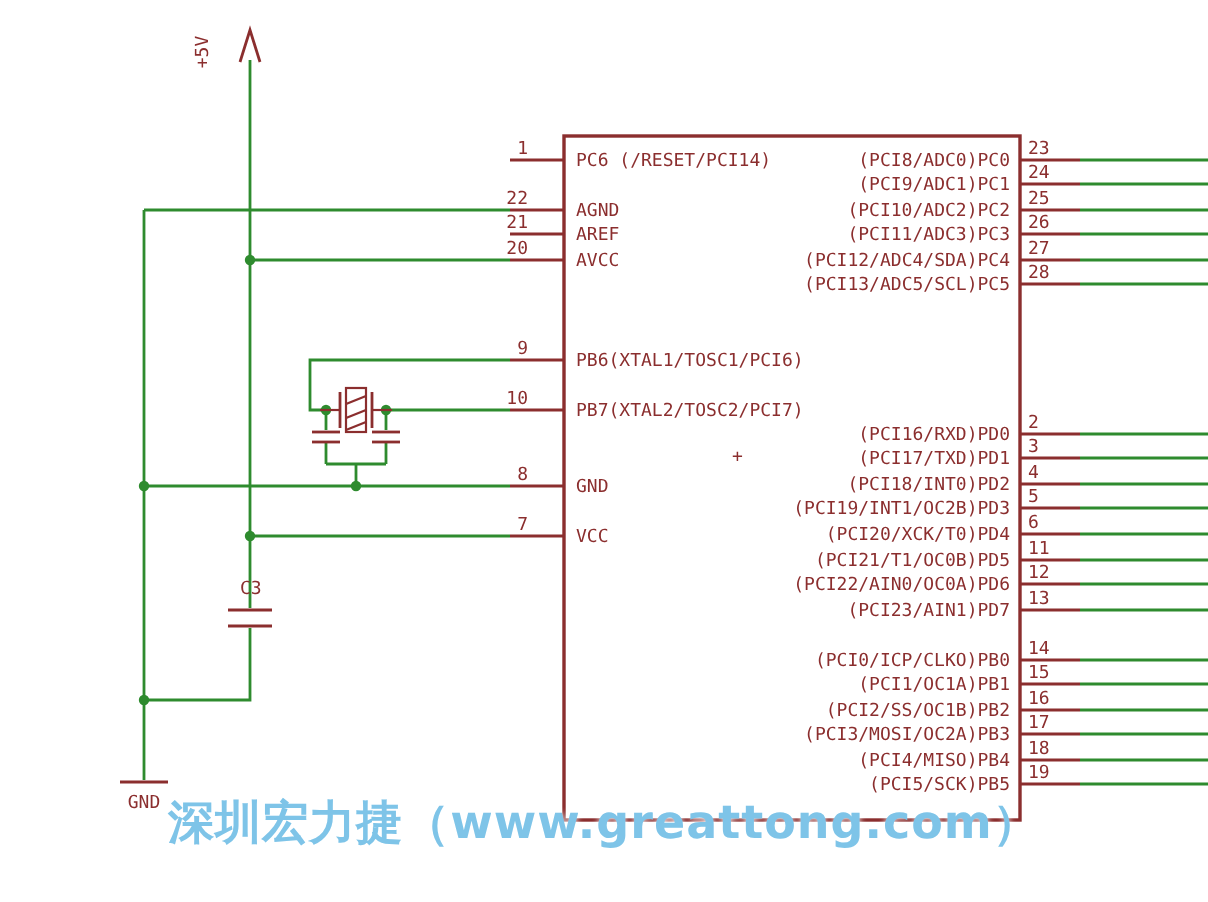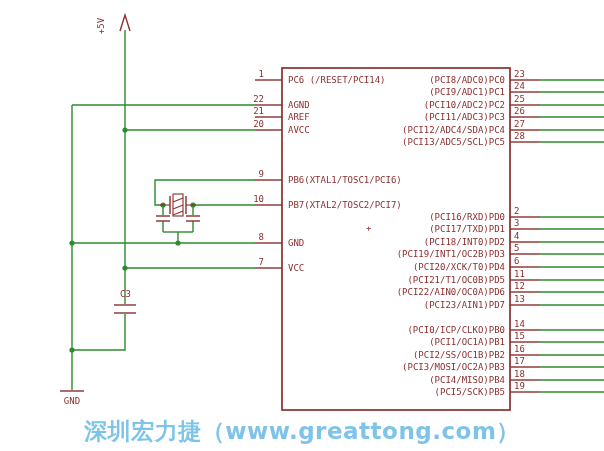--- a/index.html
+++ b/index.html
@@ -9,21 +9,21 @@
   }
   svg{position:absolute;left:0;top:0;}
   .sym-line{stroke:var(--sym);stroke-width:1.4;fill:none;}
   .sym-thin{stroke:var(--sym);stroke-width:1.1;fill:none;}
   .ic-rect{stroke:var(--sym);stroke-width:1.7;fill:none;}
   .net{stroke:var(--net);stroke-width:1.4;fill:none;}
   .dot{fill:var(--net);stroke:none;}
   .sym-text{fill:var(--sym);font-family:"DejaVu Sans Mono",monospace;font-size:9px;}
   .pin-num{fill:var(--sym);font-family:"DejaVu Sans Mono",monospace;font-size:9px;}
   #watermark{
-    position:absolute;top:416px;left:50%;transform:translateX(-50%);
+    position:absolute;top:396px;left:50%;transform:translateX(-50%);
     white-space:nowrap;font-family:"DejaVu Sans",sans-serif;font-weight:bold;
     font-size:23px;color:var(--wm);letter-spacing:.5px;
     text-shadow:0 0 3px rgba(255,255,255,.9);
   }
 </style>
 </head>
 <body>
 
 <div id="stage" style="--sym: #8B2E2E; --net: #2E8B2E; --wm: #7EC4E8;">
 

